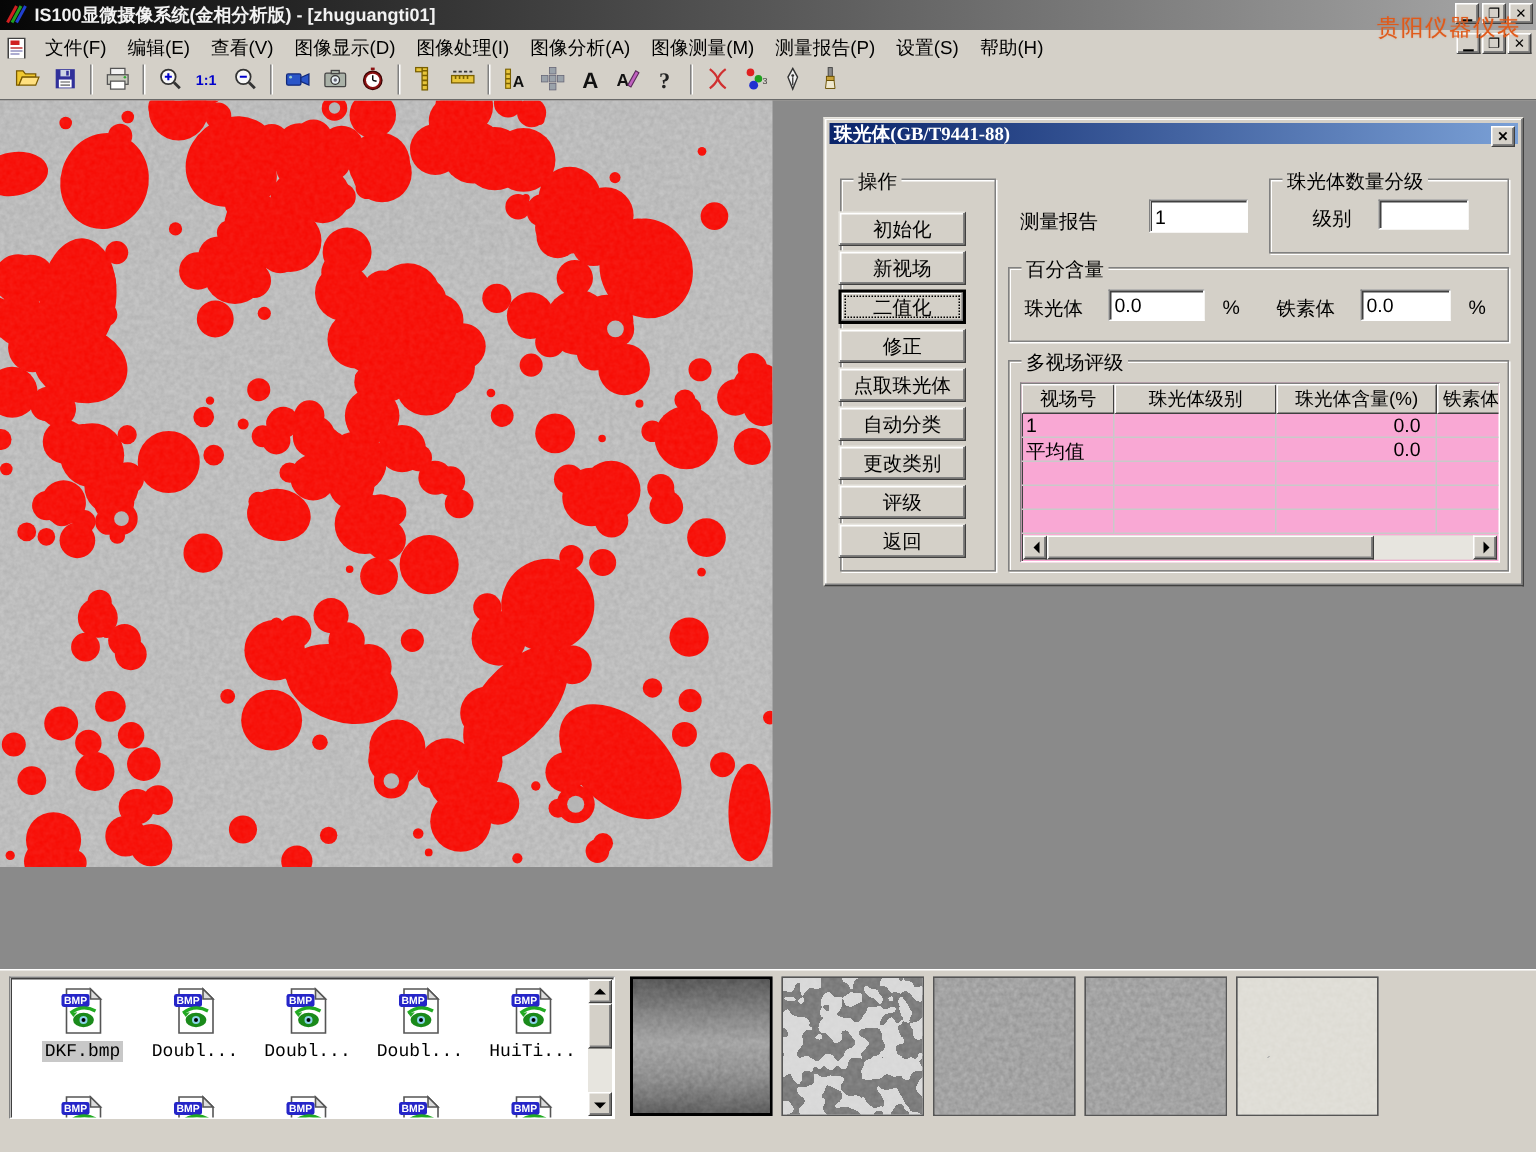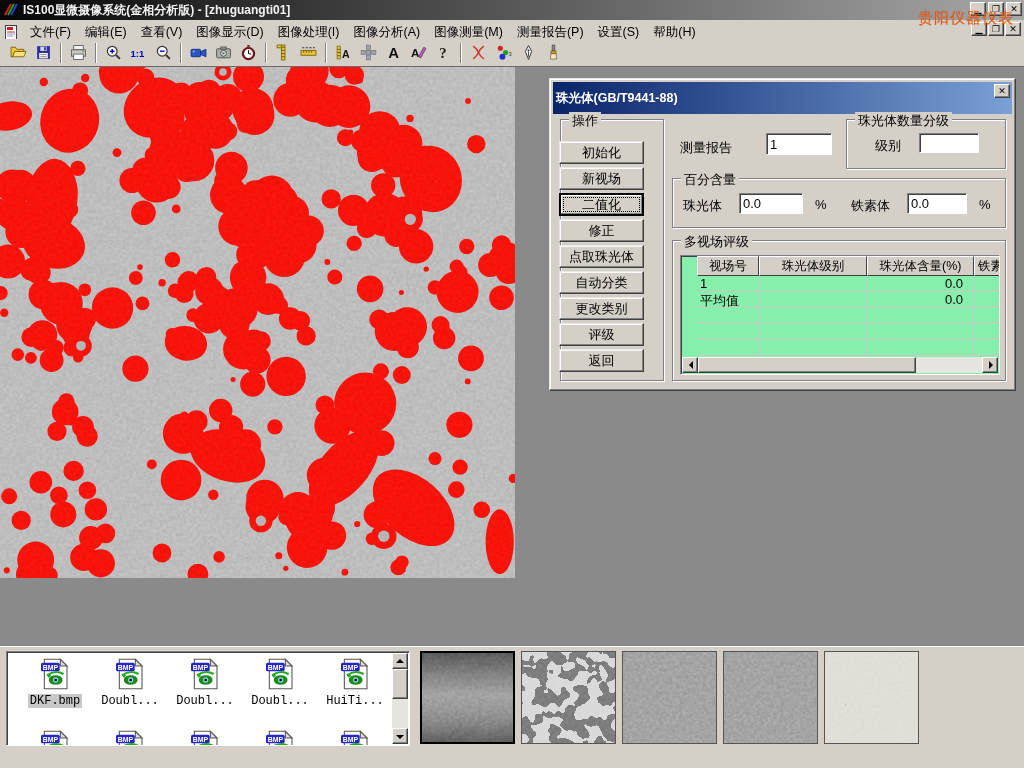--- a/index.html
+++ b/index.html
@@ -30,39 +30,39 @@
   .tsep { width:2px; height:20px; margin:0 4px; border-left:1px solid #808080; border-right:1px solid #fff; }
 
   
   .client { position:absolute; left:0; top:67px; width:1024px; height:579px; background:#8a8a8a; }
   .mainimage { position:absolute; left:0; top:0; width:515px; height:511px; background:#b2b2b2; overflow:hidden; }
 
   
   .dialog { position:absolute; left:549px; top:11px; width:467px; height:313px; background:#d4d0c8;
     border:1px solid; border-color:#e8e6e0 #404040 #404040 #e8e6e0;
     box-shadow:inset -1px -1px 0 #808080, inset 1px 1px 0 #fff; z-index:50; }
-  .dtitle { position:absolute; left:3px; top:3px; right:3px; height:32px;
-    background:linear-gradient(to right,#0a246a,#7aa0d6); display:flex; align-items:center; padding:0 3px; }
+  .dtitle { position:absolute; left:3px; top:3px; right:3px; height:14px;
+    background:linear-gradient(to right,#0a246a,#7aa0d6); display:flex; align-items:center; padding:0 3px;font-family:Liberation Serif, serif; }
   .dtitle .dtext { color:#fff; font-weight:bold; font-size:12.5px; }
   .dclose { position:absolute; right:2px; top:2px; width:16px; height:14px; background:#d4d0c8;
     border:1px solid; border-color:#fff #404040 #404040 #fff; box-shadow:inset -1px -1px 0 #808080;
     font-size:9px; line-height:12px; text-align:center; font-weight:bold; }
   .groupbox { position:absolute; border:1px solid #808080; box-shadow:inset 1px 1px 0 #fff, 1px 1px 0 #fff; }
   .grouplabel { position:absolute; top:-8px; left:8px; background:#d4d0c8; padding:0 3px; font-size:13px; }
   .opbtn { position:absolute; left:9px; width:85px; height:23px; background:#d4d0c8; border:1px solid;
     border-color:#e8e6e0 #404040 #404040 #e8e6e0; box-shadow:inset -1px -1px 0 #808080, inset 1px 1px 0 #fff;
     font-size:13px; text-align:center; line-height:21px; }
   .opbtn.focusbtn { border:2px solid #000; line-height:19px; outline:1px dotted #000; outline-offset:-5px; }
   .dlabel { position:absolute; font-size:13px; white-space:nowrap; }
   .dinput { position:absolute; background:#fff; border:1px solid; border-color:#808080 #fff #fff #808080;
     box-shadow:inset 1px 1px 0 #404040; font-size:13px; padding:2px 3px;
     font-family:"Liberation Sans","DejaVu Sans",sans-serif; }
 
-  .dtable { position:absolute; background:#86efac; border:1px solid; border-color:#808080 #fff #fff #808080;
-    box-shadow:inset 1px 1px 0 #404040; overflow:hidden;padding-left:16px; }
+  .dtable { position:absolute; background:#f9a8d4; border:1px solid; border-color:#808080 #fff #fff #808080;
+    box-shadow:inset 1px 1px 0 #404040; overflow:hidden; }
   .trow { display:flex; }
   .hcell { height:20px; background:#d4d0c8; border:1px solid; border-color:#fff #404040 #404040 #fff;
     font-size:12.5px; display:flex; align-items:center; justify-content:center; flex-shrink:0; white-space:nowrap; overflow:hidden; }
   .bcell { height:16px; border-right:1px solid #c9c9c9; border-bottom:1px solid #c9c9c9; font-size:13px;
     flex-shrink:0; white-space:nowrap; overflow:hidden; padding:0 3px; }
   .bcell.num { text-align:right; padding-right:10px; }
   .hscroll { position:absolute; left:1px; right:1px; bottom:1px; height:16px; background:#d4d0c8; display:flex; }
   .sarrow { width:16px; height:16px; background:#d4d0c8; border:1px solid; border-color:#fff #404040 #404040 #fff;
     box-shadow:inset -1px -1px 0 #808080; position:relative; flex-shrink:0; }
   .sthumb { height:16px; background:#d4d0c8; border:1px solid; border-color:#fff #404040 #404040 #fff;

